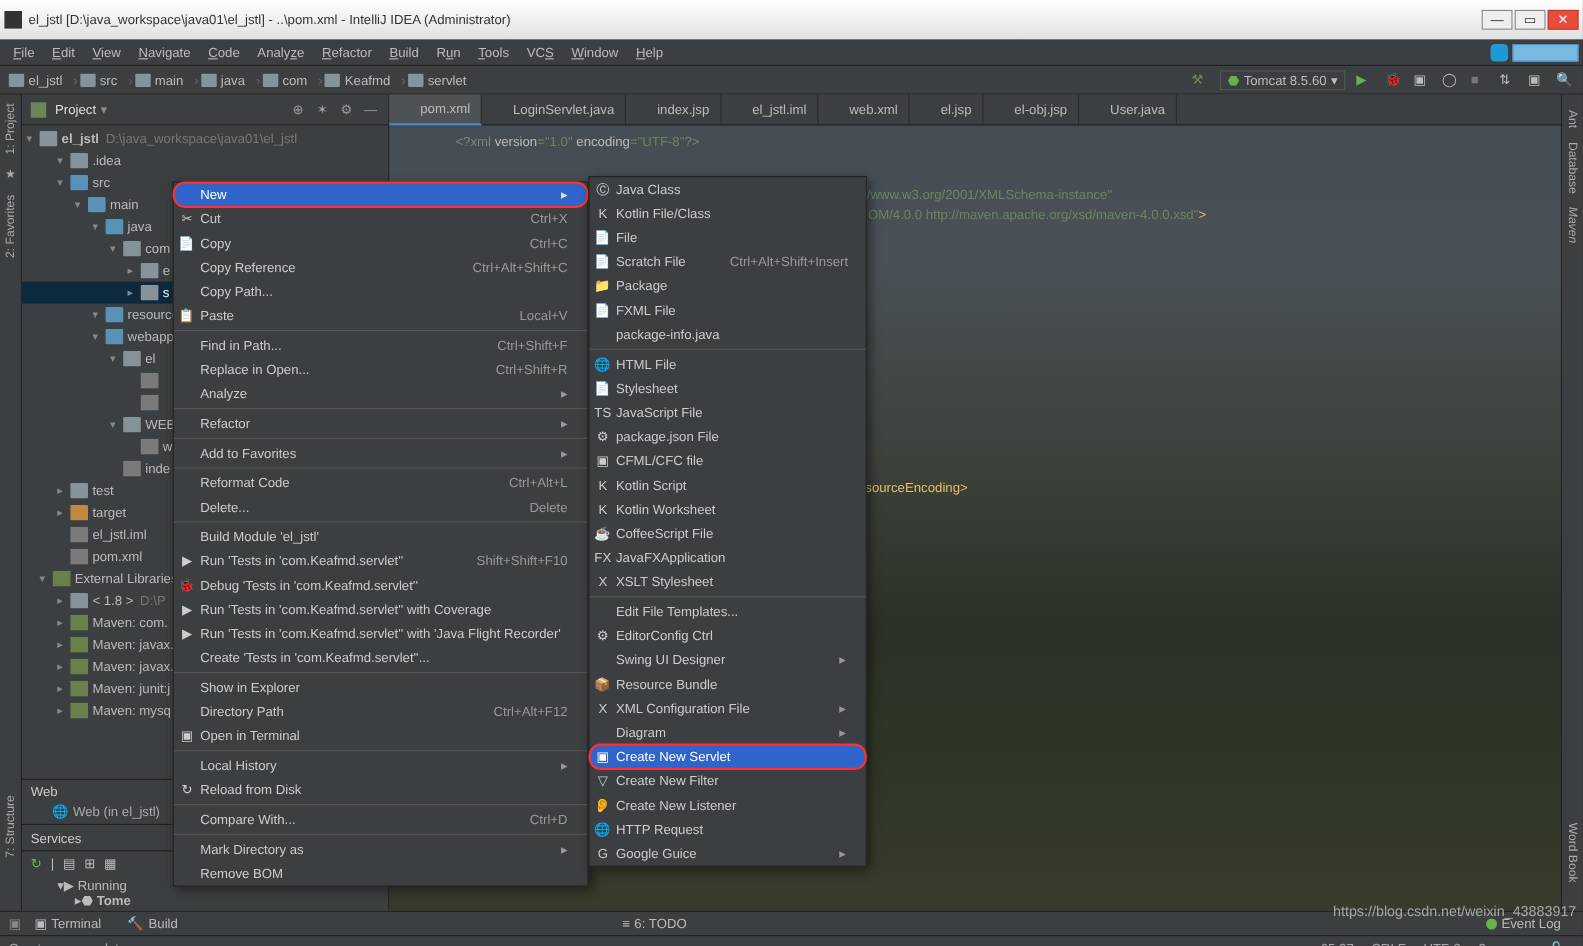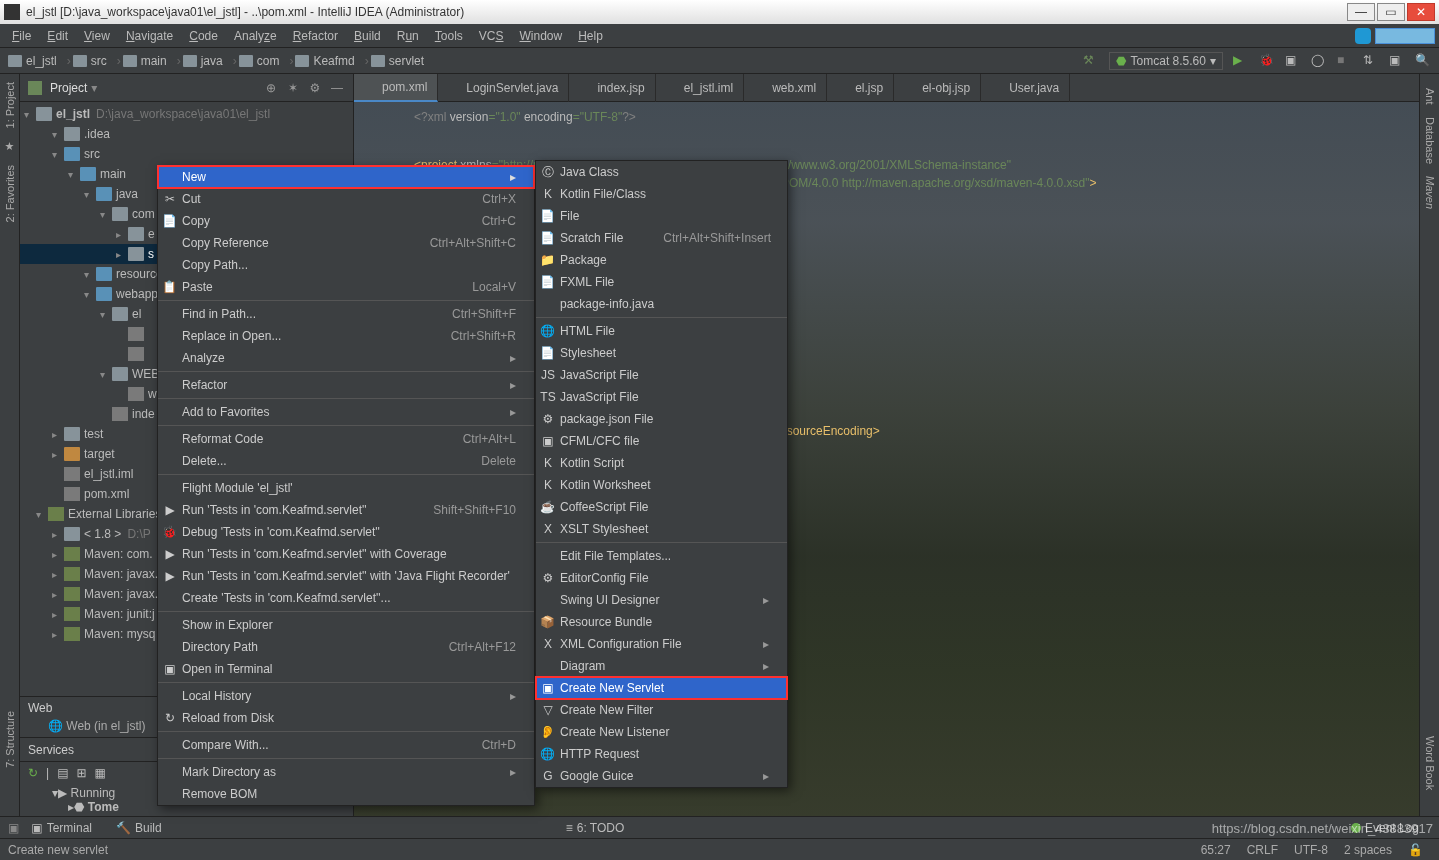--- a/index.html
+++ b/index.html
@@ -1,19 +1,19 @@
 <!DOCTYPE html>
 <html><head>
 <meta charset="utf-8">
 <style>
 * { margin: 0; padding: 0; box-sizing: border-box; font-family: "Segoe UI", Arial, sans-serif; font-size: 12px; user-select: none; }
 body { width: 1439px; height: 860px; background: #2b2b2b; color: #bbbbbb; overflow: hidden; position: relative; }
 
 
-.titlebar { height: 24px; background: linear-gradient(#ffffff, #e0e0e0); display: flex; align-items: center; padding: 0 4px; color: #333; justify-content: center; }
+.titlebar { height: 36px; background: linear-gradient(#ffffff, #e0e0e0); display: flex; align-items: center; padding: 0 4px; color: #333; justify-content: center; }
 .titlebar .icon { width: 16px; height: 16px; background: #333; margin-right: 6px; }
 .win-btns { margin-left: auto; display: flex; }
 .win-btn { width: 28px; height: 18px; margin-left: 2px; display: flex; align-items: center; justify-content: center; border: 1px solid #888; background: #eee; color: #333; }
 .win-btn.close { background: #e74c3c; color: #fff; border-color: #c0392b; }
 
 
 .menubar { height: 24px; background: #3c3f41; display: flex; align-items: center; padding: 0 4px; border-bottom: 1px solid #222; }
 .menubar span { padding: 2px 8px; color: #bbb; }
 .menubar span u { text-decoration: underline; }
 .menubar .right-side { margin-left: auto; display: flex; align-items: center; gap: 4px; }
@@ -78,21 +78,21 @@
 .code { position: relative; z-index: 1; padding: 6px 60px; font-family: Consolas, monospace; font-size: 13px; color: #a9b7c6; line-height: 1.5; }
 .code .tag { color: #e8bf6a; }
 .code .attr { color: #bababa; }
 .code .str { color: #6a8759; }
 .code .cmt { color: #808080; }
 
 
 .ctx { position: absolute; background: #3c3f41; border: 1px solid #222; box-shadow: 3px 3px 10px rgba(0,0,0,0.5); z-index: 100; }
 .ctx-item { height: 22px; display: flex; align-items: center; padding: 0 18px 0 24px; color: #ccc; position: relative; white-space: nowrap; }
 .ctx-item.hl { background: #2f65ca; color: #fff; }
-.ctx-item.box-red { outline: 2px solid #ff3030; outline-offset: -1px; }
+.ctx-item.box-red { outline: 2px solid #ff3030; outline-offset: -1px; border-radius: 10px; }
 .ctx-item .ic2 { position: absolute; left: 4px; width: 16px; height: 16px; display: inline-flex; align-items: center; justify-content: center; }
 .ctx-item .sc { margin-left: auto; padding-left: 40px; color: #999; }
 .ctx-item .sub { margin-left: auto; color: #999; }
 .ctx-item.hl .sub { color: #ddd; }
 .ctx-sep { height: 1px; background: #555; margin: 2px 0; }
 
 .ctx1 { top: 165px; left: 157px; width: 378px; }
 .ctx2 { top: 160px; left: 535px; width: 253px; }
 
 
@@ -524,21 +524,21 @@
     <div class="ctx-item">
       <span>Reformat Code</span>
       <span class="sc">Ctrl+Alt+L</span>
     </div>
     <div class="ctx-item">
       <span>Delete...</span>
       <span class="sc">Delete</span>
     </div>
     <div class="ctx-sep"></div>
     <div class="ctx-item">
-      <span>Flight Module 'el_jstl'</span>
+      <span>Build Module 'el_jstl'</span>
     </div>
     <div class="ctx-item">
       <span class="ic2">▶</span>
       <span>Run 'Tests in 'com.Keafmd.servlet''</span>
       <span class="sc">Shift+Shift+F10</span>
     </div>
     <div class="ctx-item">
       <span class="ic2">🐞</span>
       <span>Debug 'Tests in 'com.Keafmd.servlet''</span>
     </div>
@@ -621,24 +621,20 @@
     <div class="ctx-sep"></div>
     <div class="ctx-item">
       <span class="ic2">🌐</span>
       <span>HTML File</span>
     </div>
     <div class="ctx-item">
       <span class="ic2">📄</span>
       <span>Stylesheet</span>
     </div>
     <div class="ctx-item">
-      <span class="ic2">JS</span>
-      <span>JavaScript File</span>
-    </div>
-    <div class="ctx-item">
       <span class="ic2">TS</span>
       <span>JavaScript File</span>
     </div>
     <div class="ctx-item">
       <span class="ic2">⚙</span>
       <span>package.json File</span>
     </div>
     <div class="ctx-item">
       <span class="ic2">▣</span>
       <span>CFML/CFC file</span>
@@ -649,30 +645,34 @@
     </div>
     <div class="ctx-item">
       <span class="ic2">K</span>
       <span>Kotlin Worksheet</span>
     </div>
     <div class="ctx-item">
       <span class="ic2">☕</span>
       <span>CoffeeScript File</span>
     </div>
     <div class="ctx-item">
+      <span class="ic2">FX</span>
+      <span>JavaFXApplication</span>
+    </div>
+    <div class="ctx-item">
       <span class="ic2">X</span>
       <span>XSLT Stylesheet</span>
     </div>
     <div class="ctx-sep"></div>
     <div class="ctx-item">
       <span>Edit File Templates...</span>
     </div>
     <div class="ctx-item">
       <span class="ic2">⚙</span>
-      <span>EditorConfig File</span>
+      <span>EditorConfig Ctrl</span>
     </div>
     <div class="ctx-item">
       <span>Swing UI Designer</span>
       <span class="sub">▸</span>
     </div>
     <div class="ctx-item">
       <span class="ic2">📦</span>
       <span>Resource Bundle</span>
     </div>
     <div class="ctx-item">

